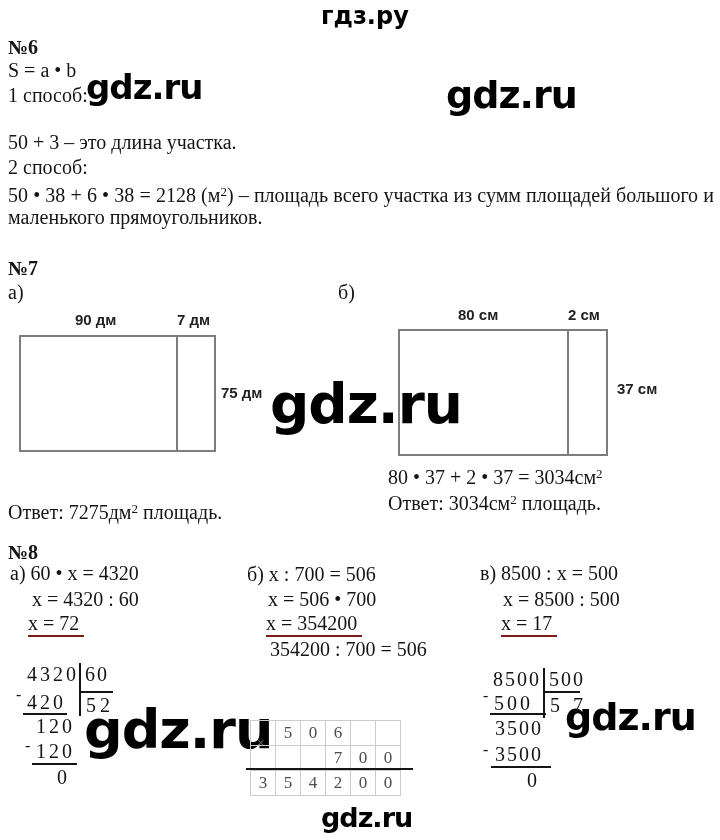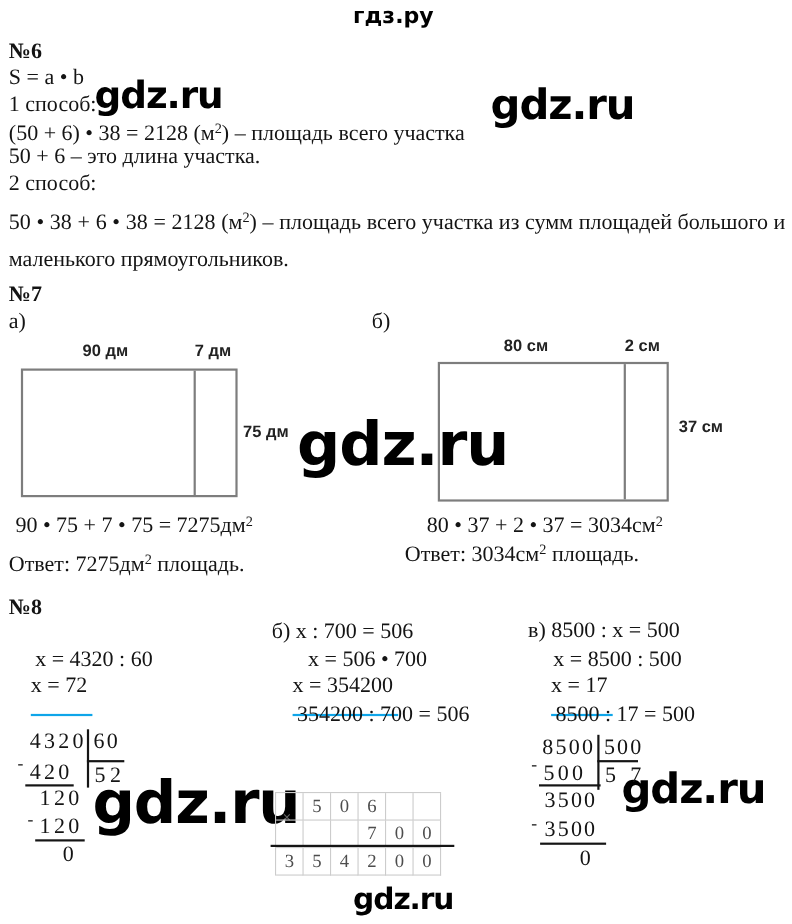--- a/index.html
+++ b/index.html
@@ -1,31 +1,31 @@
 <!DOCTYPE html>
 <html><head>
 <meta charset="utf-8">
 <style>
   html,body{margin:0;padding:0;background:#fff;}
   #page{position:relative;width:720px;height:840px;background:#fff;overflow:hidden;
         font-family:"Liberation Serif",serif;color:#141414;}
   .t{position:absolute;white-space:nowrap;font-size:20px;line-height:22px;}
   .b{font-weight:bold;}
   .i{}
-  .hdr{position:absolute;font-family:"DejaVu Sans",sans-serif;font-weight:bold;font-size:20px;color:#000;}
+  .hdr{position:absolute;font-family:"DejaVu Sans",sans-serif;font-weight:bold;font-size:24px;color:#000;}
   .wm{position:absolute;font-family:"DejaVu Sans",sans-serif;font-weight:bold;color:#000;
       letter-spacing:-1px;line-height:1;white-space:nowrap;}
   .sup{font-size:13px;vertical-align:6px;}
   .jp{position:absolute;left:8px;top:181px;width:706px;text-align:justify;
-      font-size:20px;line-height:34px;white-space:normal;}
+      font-size:20px;line-height:22px;white-space:normal;}
   .dim{position:absolute;font-family:"Liberation Sans",sans-serif;font-weight:bold;
        font-size:15px;color:#222;white-space:nowrap;}
   .rect{position:absolute;border:2px solid #7d7d7d;background:transparent;}
   .vdiv{position:absolute;top:0;width:2px;height:100%;background:#7d7d7d;}
-  .ul{display:inline-block;border-bottom:2px solid #0ea5e9;padding:0 5px 15px 0;}
+  .ul{display:inline-block;border-bottom:2px solid #7f1d1d;padding:0 5px 1px 0;}
   .dline{position:absolute;background:#151515;}
   .ls2{letter-spacing:2px;} .ls3{letter-spacing:3px;text-align:right;} .ls4{letter-spacing:4px;}
   .minus{position:absolute;font-size:16px;line-height:16px;}
   .mgrid{position:absolute;left:250px;top:720px;display:grid;
          grid-template-columns:repeat(6,25px);grid-auto-rows:25px;
          border-top:1px solid #ccc;border-left:1px solid #ccc;}
   .mgrid span{border-right:1px solid #ccc;border-bottom:1px solid #ccc;display:flex;
          align-items:center;justify-content:center;
          font:17px "Liberation Serif",serif;color:#4d4d4d;}
   .x-sign{position:absolute;font-family:"Liberation Sans",sans-serif;font-size:13px;color:#666;}
@@ -40,22 +40,21 @@
   <div class="wm" style="left:86px;top:70px;font-size:34px">gdz.ru</div>
   <div class="wm" style="left:446px;top:76px;font-size:38px">gdz.ru</div>
   <div class="wm" style="left:270px;top:377px;font-size:55px">gdz.ru</div>
   <div class="wm" style="left:84px;top:703px;font-size:54px">gdz.ru</div>
   <div class="wm" style="left:565px;top:698px;font-size:38px">gdz.ru</div>
   <div class="wm" style="left:321px;top:804px;font-size:27px">gdz.ru</div>
 
   <div class="t b" style="left:8px;top:36px">№6</div>
   <div class="t i" style="left:8px;top:59px">S = a • b</div>
   <div class="t" style="left:8px;top:84px">1 способ:</div>
-  <div class="t" style="left:8px;top:106px"><span>(50 + 6) • 38 = 2128 (м</span><span class="sup">2</span><span>) – площадь всего участка</span></div>
-  <div class="t" style="left:8px;top:131px">50 + 6 – это длина участка.</div>
+  <div class="t" style="left:8px;top:131px">50 + 3 – это длина участка.</div>
   <div class="t" style="left:8px;top:156px">2 способ:</div>
   <div class="jp"><span>50 • 38 + 6 • 38 = 2128 (м</span><span class="sup">2</span><span>) – площадь всего участка из сумм площадей большого и маленького прямоугольников.</span></div>
 
   <div class="t b" style="left:8px;top:257px">№7</div>
   <div class="t" style="left:8px;top:281px">а)</div>
   <div class="t" style="left:338px;top:281px">б)</div>
 
   <div class="dim" style="left:75px;top:311px">90 дм</div>
   <div class="dim" style="left:177px;top:311px">7 дм</div>
   <div class="rect" style="left:19px;top:335px;width:193px;height:113px">
@@ -63,46 +62,46 @@
   </div>
   <div class="dim" style="left:221px;top:384px">75 дм</div>
 
   <div class="dim" style="left:458px;top:306px">80 см</div>
   <div class="dim" style="left:568px;top:306px">2 см</div>
   <div class="rect" style="left:398px;top:329px;width:206px;height:123px">
     <div class="vdiv" style="left:167px"></div>
   </div>
   <div class="dim" style="left:617px;top:380px">37 см</div>
 
-  <div class="t" style="left:14px;top:463px"><span>90 • 75 + 7 • 75 = 7275дм</span><span class="sup">2</span></div>
   <div class="t" style="left:8px;top:498px"><span>Ответ: 7275дм</span><span class="sup">2</span><span> площадь.</span></div>
   <div class="t" style="left:388px;top:463px"><span>80 • 37 + 2 • 37 = 3034см</span><span class="sup">2</span></div>
-  <div class="t" style="left:368px;top:489px"><span>Ответ: 3034см</span><span class="sup">2</span><span> площадь.</span></div>
+  <div class="t" style="left:388px;top:489px"><span>Ответ: 3034см</span><span class="sup">2</span><span> площадь.</span></div>
 
   <div class="t b" style="left:8px;top:541px">№8</div>
 
+  <div class="t" style="left:10px;top:562px">а) 60 • x = 4320</div>
   <div class="t" style="left:32px;top:588px">x = 4320 : 60</div>
   <div class="t" style="left:28px;top:612px"><span class="ul">x = 72</span></div>
 
   <div class="t ls3" style="left:27px;top:663px">4320</div>
   <div class="dline" style="left:79px;top:663px;width:2px;height:53px"></div>
   <div class="t ls2" style="left:85px;top:663px">60</div>
   <div class="dline" style="left:79px;top:691px;width:34px;height:2px"></div>
   <div class="t ls4" style="left:86px;top:694px">52</div>
   <div class="minus" style="left:16px;top:687px">-</div>
   <div class="t ls3" style="left:27px;top:691px">420</div>
   <div class="dline" style="left:23px;top:713px;width:44px;height:2px"></div>
   <div class="t ls3" style="left:36px;top:715px">120</div>
   <div class="minus" style="left:25px;top:738px">-</div>
   <div class="t ls3" style="left:36px;top:740px">120</div>
   <div class="dline" style="left:32px;top:763px;width:45px;height:2px"></div>
   <div class="t" style="left:57px;top:766px">0</div>
 
   <div class="t" style="left:247px;top:563px">б) x : 700 = 506</div>
-  <div class="t" style="left:280px;top:588px">x = 506 • 700</div>
+  <div class="t" style="left:268px;top:588px">x = 506 • 700</div>
   <div class="t" style="left:266px;top:612px"><span class="ul">x = 354200</span></div>
   <div class="t" style="left:270px;top:638px">354200 : 700 = 506</div>
 
   <div class="x-sign" style="left:257px;top:735px">×</div>
   <div class="mgrid">
     <span></span>
     <span>5</span>
     <span>0</span>
     <span>6</span>
     <span></span>
@@ -118,21 +117,20 @@
     <span>4</span>
     <span>2</span>
     <span>0</span>
     <span>0</span>
   </div>
   <div class="dline" style="left:246px;top:768px;width:167px;height:2px"></div>
 
   <div class="t" style="left:480px;top:562px">в) 8500 : x = 500</div>
   <div class="t" style="left:503px;top:588px">x = 8500 : 500</div>
   <div class="t" style="left:501px;top:612px"><span class="ul">x = 17</span></div>
-  <div class="t" style="left:505px;top:638px">8500 : 17 = 500</div>
 
   <div class="t ls2" style="left:493px;top:668px">8500</div>
   <div class="dline" style="left:543px;top:668px;width:2px;height:50px"></div>
   <div class="t ls2" style="left:549px;top:668px">500</div>
   <div class="dline" style="left:543px;top:691px;width:37px;height:2px"></div>
   <div class="t ls4" style="left:550px;top:694px">5 7</div>
   <div class="minus" style="left:483px;top:688px">-</div>
   <div class="t ls3" style="left:494px;top:692px">500</div>
   <div class="dline" style="left:490px;top:713px;width:56px;height:2px"></div>
   <div class="t ls2" style="left:495px;top:717px">3500</div>

